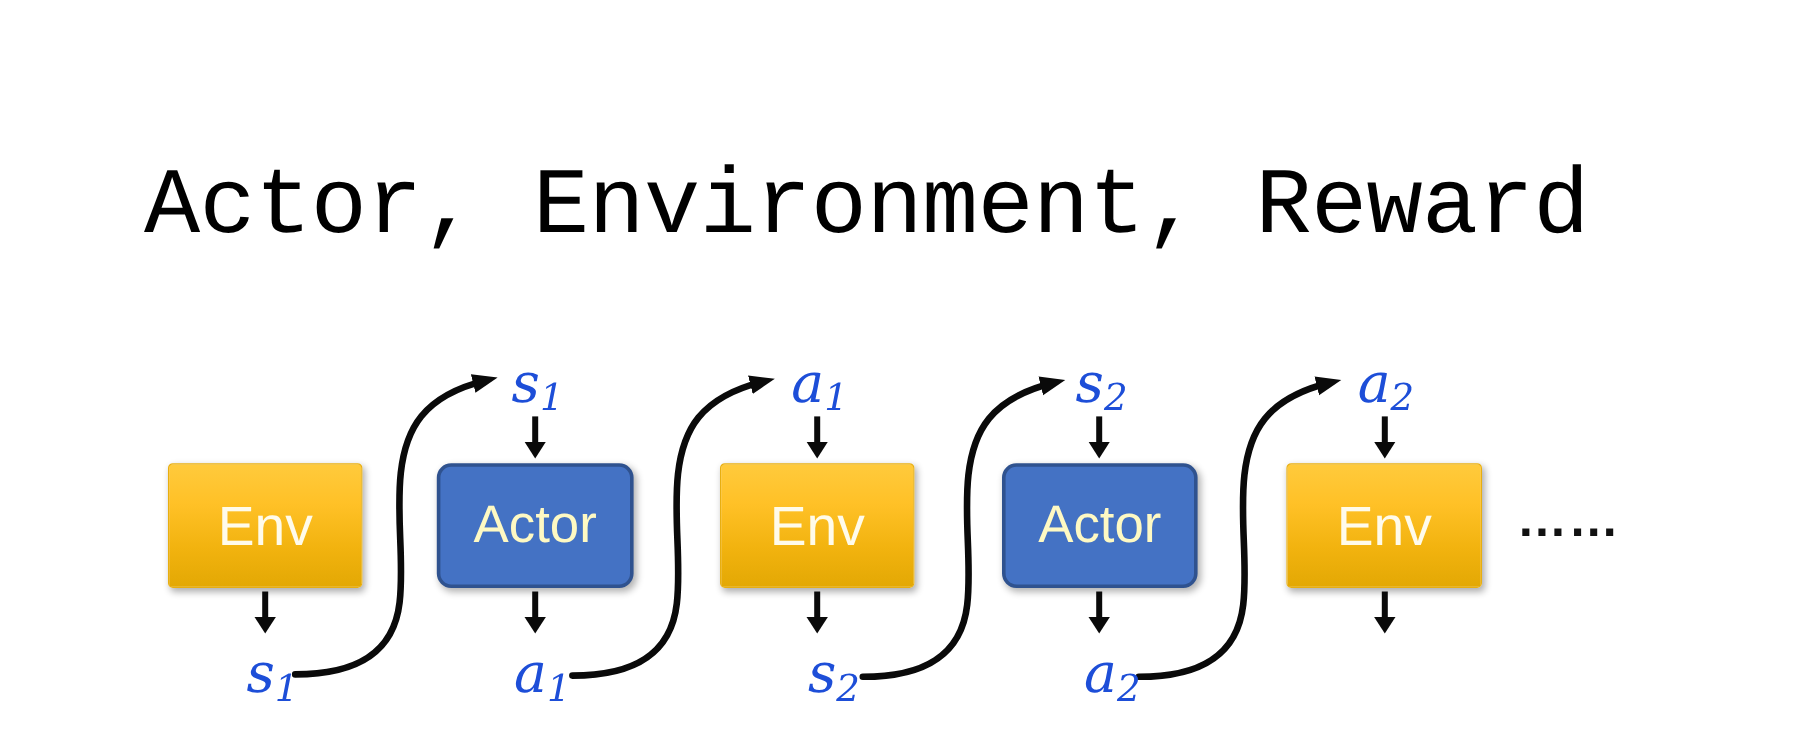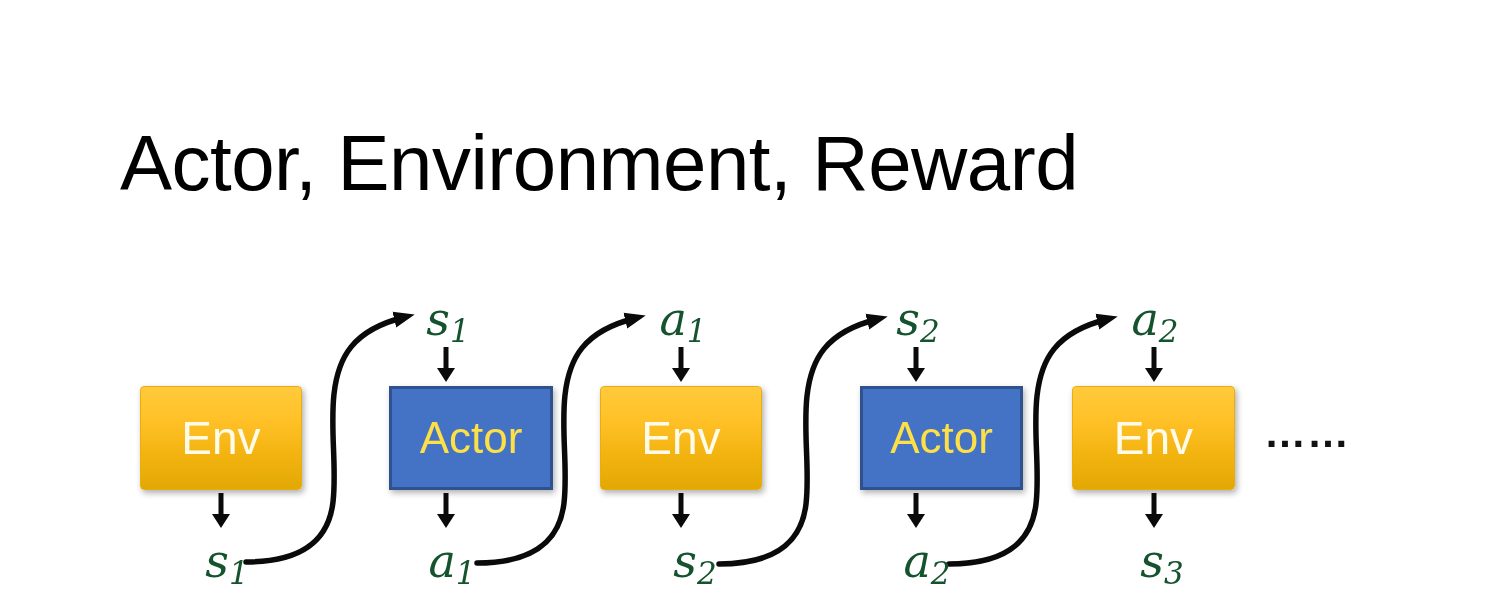--- a/index.html
+++ b/index.html
@@ -5,27 +5,27 @@
   html,body{margin:0;padding:0;background:#ffffff;}
   .stage{
     position:relative;
     width:1500px;height:608px;
     background:#ffffff;
     overflow:hidden;
     font-family:"Liberation Sans",sans-serif;
   }
   .title{
     position:absolute;
-    left:120px;top:118px;
+    left:120px;top:129px;
     margin:0;
     font-size:78px;
     font-weight:300;
     letter-spacing:-0.5px;
     color:#000000;
-    font-family:Liberation Sans, sans-serif;
+    font-family:Liberation Mono, monospace;
     white-space:nowrap;
   }
   .arrows{
     position:absolute;left:0;top:0;
     width:1500px;height:608px;
     pointer-events:none;
   }
   .curve{
     fill:none;
     stroke:var(--arrow,#0a0a0a);
@@ -51,31 +51,30 @@
     background:linear-gradient(180deg,var(--env-top,#FFCA3C) 0%,#FFC127 32%,#F2B30F 68%,var(--env-bottom,#E3A804) 100%);
     border:1px solid #E8AE10;
     border-radius:4px;
     box-shadow:2px 3px 6px rgba(0,0,0,0.32);
     color:#FFFBEA;
     font-size:46px;
   }
   .box.actor{
     background:var(--actor-fill,#4472C4);
     border:3px solid var(--actor-border,#2F528F);
-    border-radius:0;
+    border-radius:12px;
     box-shadow:2px 3px 6px rgba(0,0,0,0.30);
-    color:#fde047;
+    color:#fef9c3;
     font-size:44px;
-    margin-left:25px;
   }
   .mlabel{
     position:absolute;
     width:90px;
     text-align:center;
-    color:#14532d;
+    color:#1d4ed8;
     font-family:"DejaVu Serif",serif;
     font-style:italic;
     font-size:46px;
     line-height:1;
     white-space:nowrap;
   }
   .mlabel .sub{
     font-size:31px;
     vertical-align:-0.22em;
     letter-spacing:0;
@@ -145,17 +144,16 @@
 
   <div class="mlabel top" style="left:403px;"><span>s</span><span class="sub">1</span></div>
   <div class="mlabel top" style="left:638px;"><span>a</span><span class="sub">1</span></div>
   <div class="mlabel top" style="left:873px;"><span>s</span><span class="sub">2</span></div>
   <div class="mlabel top" style="left:1110px;"><span>a</span><span class="sub">2</span></div>
 
   <div class="mlabel bottom" style="left:182px;"><span>s</span><span class="sub">1</span></div>
   <div class="mlabel bottom" style="left:407px;"><span>a</span><span class="sub">1</span></div>
   <div class="mlabel bottom" style="left:650px;"><span>s</span><span class="sub">2</span></div>
   <div class="mlabel bottom" style="left:882px;"><span>a</span><span class="sub">2</span></div>
-  <div class="mlabel bottom" style="left:1117px;"><span>s</span><span class="sub">3</span></div>
 
   <div class="ellipsis">……</div>
 
 </div>
 
 </body></html>

